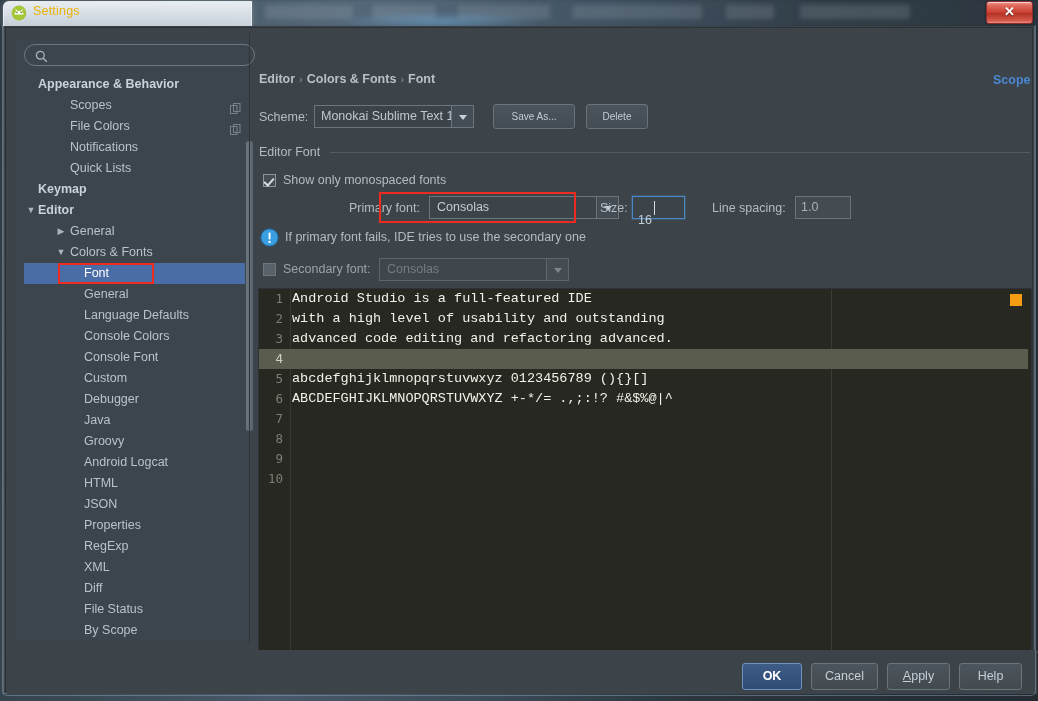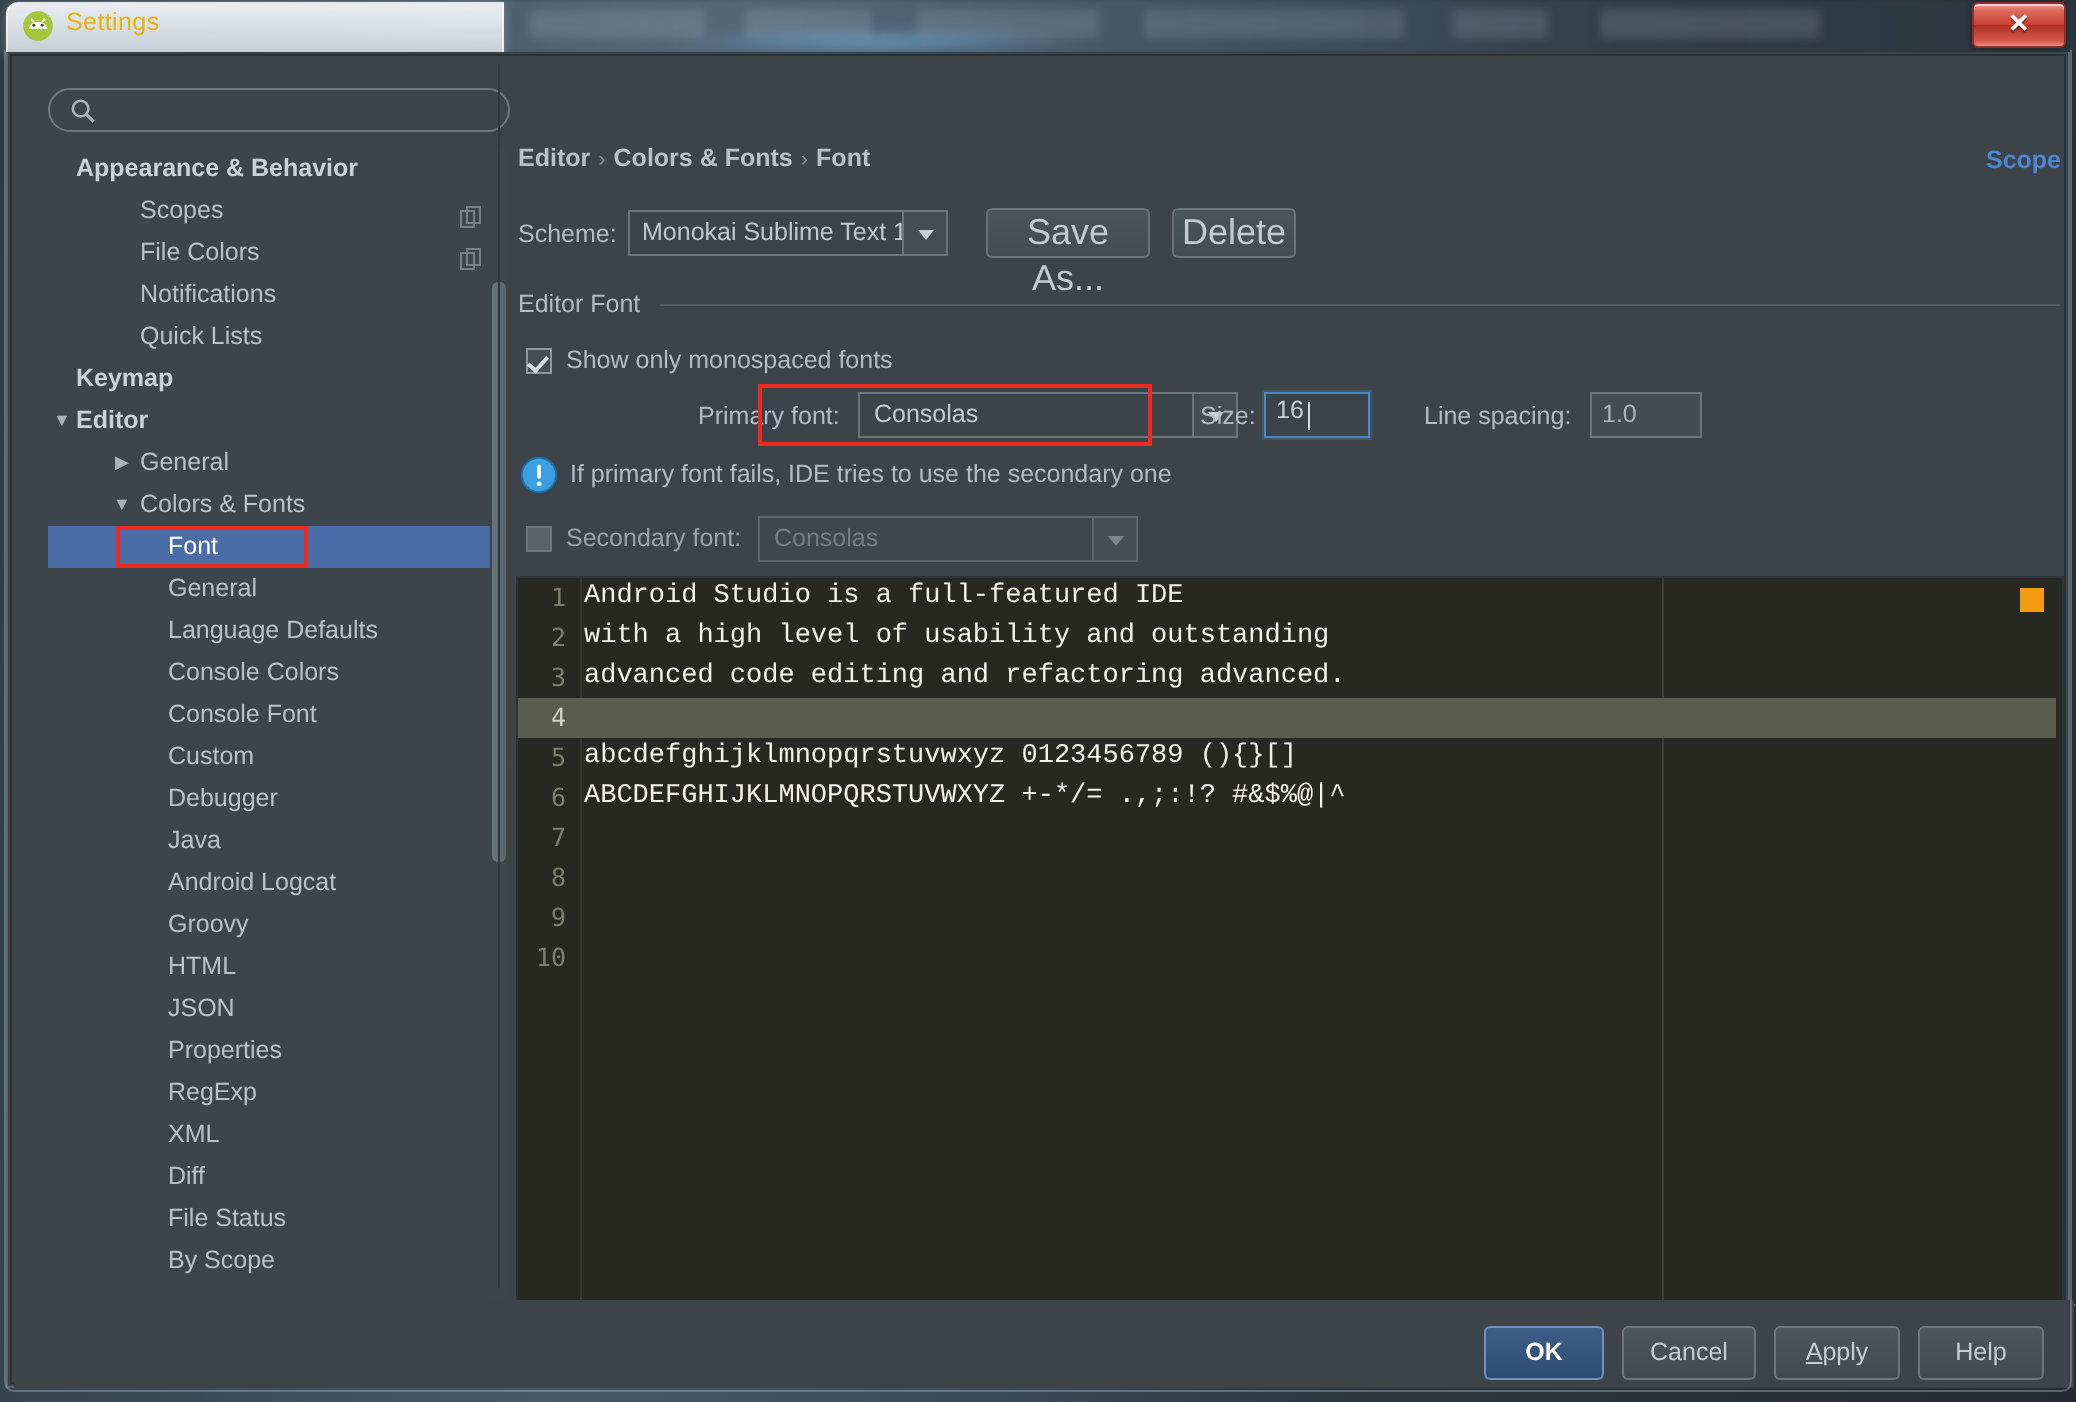--- a/index.html
+++ b/index.html
@@ -187,21 +187,21 @@
     width: 0; height: 0;
     border-left: 4px solid transparent; border-right: 4px solid transparent;
     border-top: 5px solid #c6cfd6;
   }
 
   .btn {
     position: absolute; height: 25px;
     background: linear-gradient(180deg, #4b545a 0%, #434c52 100%);
     border: 1px solid #697379; border-radius: 3px;
     box-sizing: border-box; cursor: pointer;
-    font-size: 18px; color: #c2cbd2;
+    font-size: 10px; color: #c2cbd2;
     text-align: center; line-height: 23px;
   }
   #save-as-btn { left: 241px; top: 72px; width: 82px; }
   #delete-btn  { left: 334px; top: 72px; width: 62px; }
 
   
   #editor-font-legend {
     position: absolute; left: 7px; top: 113px;
     font-size: 12.5px; color: #b3bcc3; background: #3c4449;
     padding-right: 6px;
@@ -244,21 +244,21 @@
     border: 2px solid #ee2b21; box-sizing: border-box; pointer-events: none;
   }
 
   #size-label { left: 348px; top: 169px; }
   #size-field {
     position: absolute; left: 380px; top: 164px; width: 53px; height: 23px;
     background: #3c4449; border: 1px solid #4a87c9; box-sizing: border-box;
     box-shadow: 0 0 0 1px rgba(74,135,201,.25);
   }
   #size-field .val {
-    position: absolute; left: 5px; top: 1px; font-size: 12.5px; color: #c7d0d7;
+    position: absolute; left: 5px; top: 16px; font-size: 12.5px; color: #c7d0d7;
   }
   #size-caret {
     position: absolute; left: 21px; top: 4px; width: 1px; height: 14px;
     background: #d6dde3;
   }
 
   #linespacing-label { left: 460px; top: 169px; }
   #linespacing-field {
     position: absolute; left: 543px; top: 164px; width: 56px; height: 23px;
     background: #444c52; border: 1px solid #6a747b; box-sizing: border-box;
@@ -472,24 +472,24 @@
             <div class="tree-row">
               <span class="tree-label" style="left: 60px;">Custom</span>
             </div>
             <div class="tree-row">
               <span class="tree-label" style="left: 60px;">Debugger</span>
             </div>
             <div class="tree-row">
               <span class="tree-label" style="left: 60px;">Java</span>
             </div>
             <div class="tree-row">
+              <span class="tree-label" style="left: 60px;">Groovy</span>
+            </div>
+            <div class="tree-row">
               <span class="tree-label" style="left: 60px;">Android Logcat</span>
-            </div>
-            <div class="tree-row">
-              <span class="tree-label" style="left: 60px;">Groovy</span>
             </div>
             <div class="tree-row">
               <span class="tree-label" style="left: 60px;">HTML</span>
             </div>
             <div class="tree-row">
               <span class="tree-label" style="left: 60px;">JSON</span>
             </div>
             <div class="tree-row">
               <span class="tree-label" style="left: 60px;">Properties</span>
             </div>

